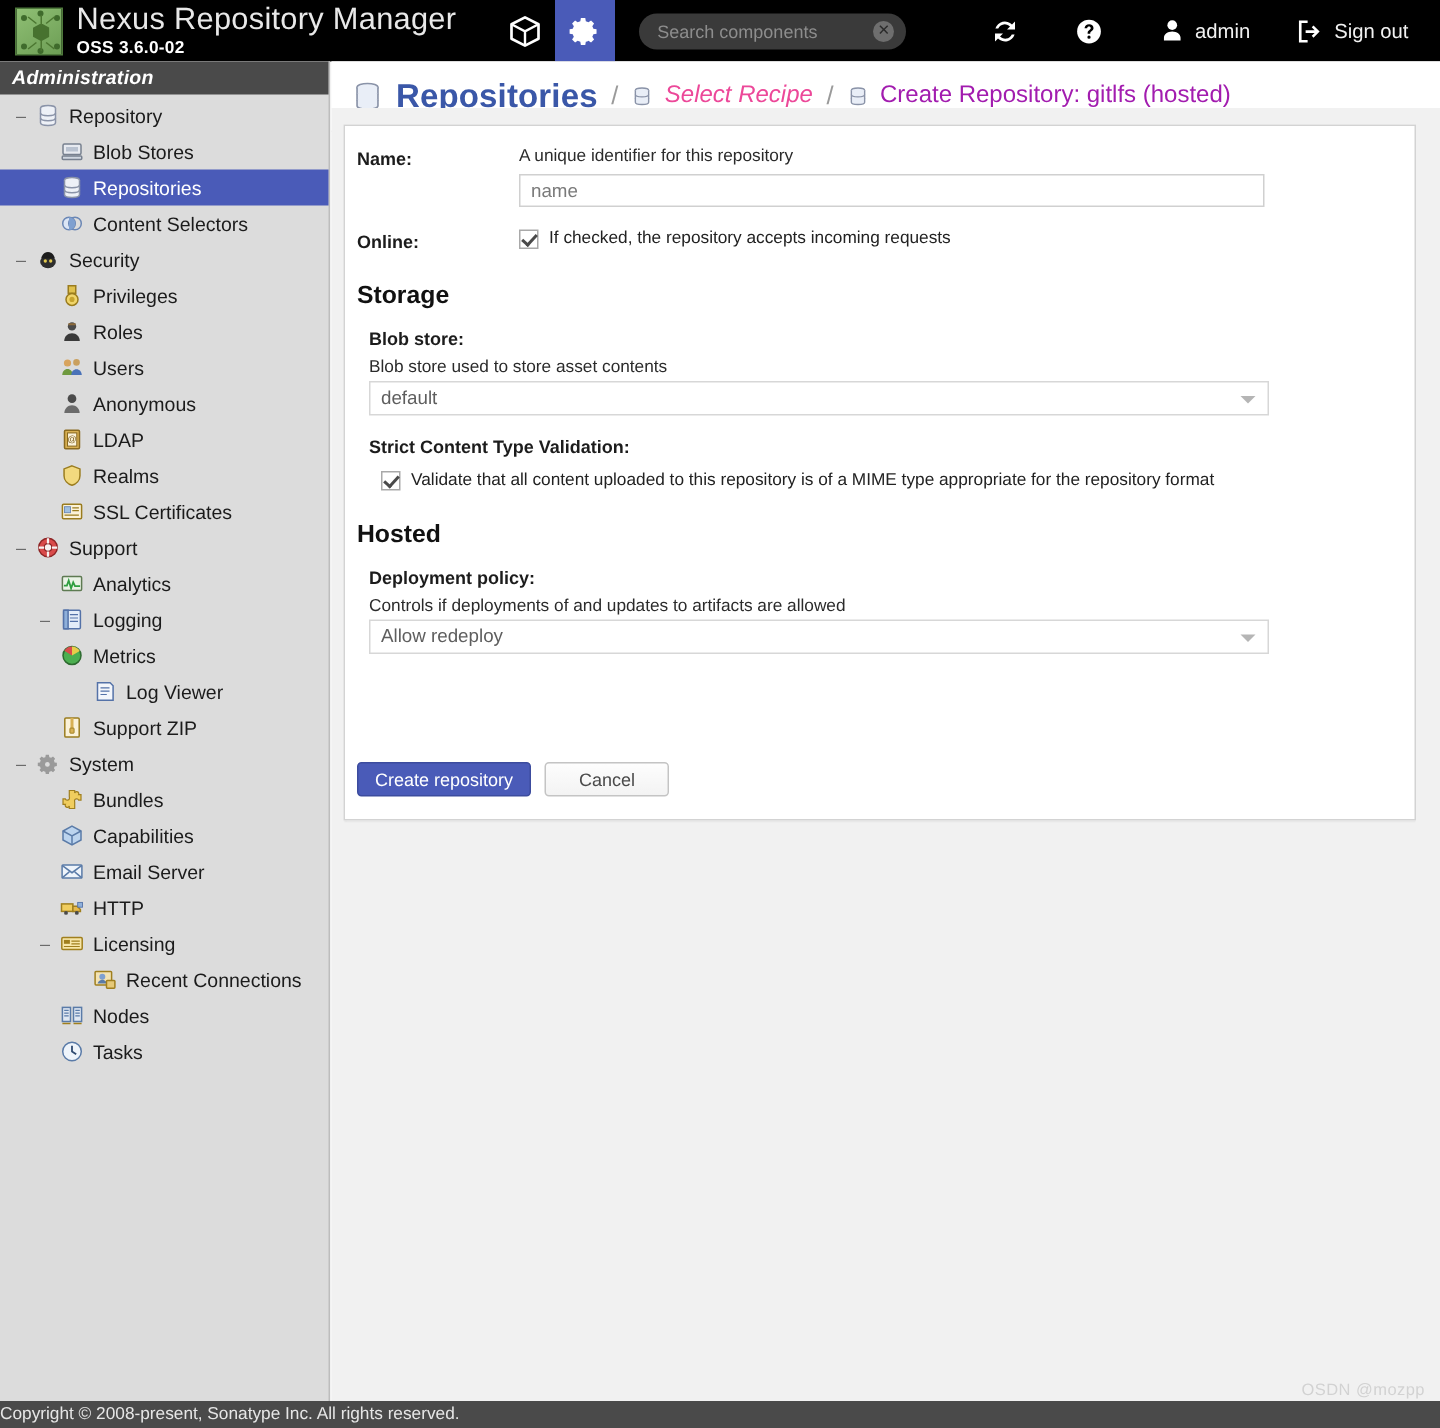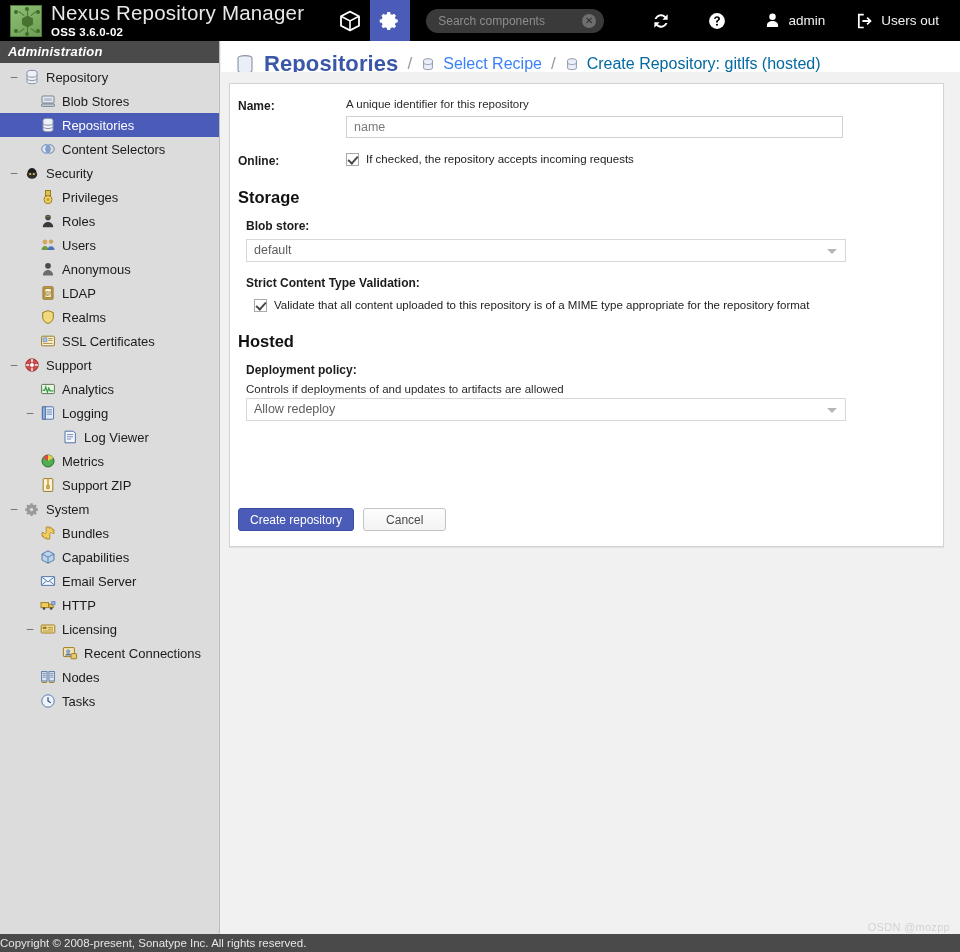--- a/index.html
+++ b/index.html
@@ -141,23 +141,23 @@
   #crumb-bar .c-ico { margin-right: 8px; flex: none; }
   #crumb-root {
     color: #3a57a8; font-size: 22px; font-weight: bold;
     letter-spacing: .1px; cursor: pointer;
   }
   .crumb-sep {
     color: #9a9a9a; font-size: 17px; margin: 0 9px;
     font-weight: 300;
   }
   .crumb-link {
-    color: #3b82f6; font-size: 16px; cursor: pointer;
-  }
-  .crumb-cur { color: #0369a1; font-size: 16px; }
+    color: #ec4899; font-size: 16px; cursor: pointer; font-style: italic;
+  }
+  .crumb-cur { color: #a21caf; font-size: 16px; }
   .crumb-piece { display: flex; align-items: center; }
   .crumb-piece .c-ico { margin-right: 5px; }
 
   #content-area {
     position: absolute; left: 0; top: 31px;
     width: 739px; height: 887px;
     background: #f1f1f1;
     padding: 11px 8px;
   }
   #form-panel {
@@ -328,21 +328,21 @@
         <path fill="#ffffff" d="M12 12.6c-3.9 0-7 2.4-7 5.3v2.3h14v-2.3c0-2.9-3.1-5.3-7-5.3z"></path>
       </svg>
       <span>admin</span>
     </div>
 
     <div class="hdr-btn">
       <svg width="20" height="20" viewBox="0 0 24 24">
         <path fill="none" stroke="#ffffff" stroke-width="2.1" d="M10.5 4.2H4.6v15.6h5.9"></path>
         <path fill="#ffffff" d="M15.2 7.1 13.8 8.6l2.3 2.3H8.9v2.2h7.2l-2.3 2.3 1.4 1.5 4.9-4.9z"></path>
       </svg>
-      <span>Users out</span>
+      <span>Sign out</span>
     </div>
   </div>
 </div>
 
 <div id="sidebar">
   <div id="admin-title">Administration</div>
   <div id="nav">
       <div class="nav-item lvl0">
         <span class="nav-toggle">–</span>
         <span class="nav-ico">
@@ -488,38 +488,38 @@
         <span class="nav-toggle">–</span>
         <span class="nav-ico">
           <svg class="ic" viewBox="0 0 16 16">
             <rect x="2.4" y="1.8" width="11.2" height="12.4" rx=".8" fill="#e3ecf8" stroke="#5472a8"></rect>
             <rect x="2.4" y="1.8" width="3" height="12.4" fill="#8fb0da" stroke="#5472a8"></rect>
             <path d="M6.6 4.8h5.4M6.6 7h5.4M6.6 9.2h5.4" stroke="#5472a8" stroke-width=".8"></path>
           </svg>
         </span>
         <span>Logging</span>
       </div>
-      <div class="nav-item lvl2">
-        <span class="nav-ico">
-          <svg class="ic" viewBox="0 0 16 16">
-            <path d="M3 2.2h8.4l2 2v9.6H3z" fill="#f3f6fb" stroke="#5472a8"></path>
-            <path d="M5 5.6h6M5 7.8h6M5 10h4.2" stroke="#5472a8" stroke-width=".8"></path>
-          </svg>
-        </span>
-        <span>Log Viewer</span>
-      </div>
       <div class="nav-item lvl1">
         <span class="nav-ico">
           <svg class="ic" viewBox="0 0 16 16">
             <circle cx="8" cy="8" r="6" fill="#4caf50" stroke="#2e6b30"></circle>
             <path d="M8 8V2a6 6 0 0 1 5.2 3z" fill="#e8cd4a"></path>
             <path d="M8 8 2.9 4.9A6 6 0 0 1 8 2z" fill="#d94b4b"></path>
           </svg>
         </span>
         <span>Metrics</span>
+      </div>
+      <div class="nav-item lvl2">
+        <span class="nav-ico">
+          <svg class="ic" viewBox="0 0 16 16">
+            <path d="M3 2.2h8.4l2 2v9.6H3z" fill="#f3f6fb" stroke="#5472a8"></path>
+            <path d="M5 5.6h6M5 7.8h6M5 10h4.2" stroke="#5472a8" stroke-width=".8"></path>
+          </svg>
+        </span>
+        <span>Log Viewer</span>
       </div>
       <div class="nav-item lvl1">
         <span class="nav-ico">
           <svg class="ic" viewBox="0 0 16 16">
             <rect x="3.2" y="1.6" width="9.6" height="12.8" rx=".8" fill="#fbf2d8" stroke="#9a7c1e"></rect>
             <rect x="7" y="1.6" width="2" height="7" fill="#d8b053"></rect>
             <rect x="6.6" y="8.4" width="2.8" height="3.4" rx=".4" fill="#d8b053" stroke="#9a7c1e" stroke-width=".6"></rect>
           </svg>
         </span>
         <span>Support ZIP</span>
@@ -666,20 +666,21 @@
           <div class="chk-line">
             <div class="chk checked"></div>
             <div class="chk-label">If checked, the repository accepts incoming requests</div>
           </div>
         </div>
       </div>
 
       <div class="sec-head">Storage</div>
 
       <div class="sub-label">Blob store:</div>
+      <div class="sub-help">Blob store used to store asset contents</div>
       <div class="combo">
         <span>default</span>
         <span class="arrow"></span>
       </div>
 
       <div class="sub-label" style="margin-top:14px">Strict Content Type Validation:</div>
       <div class="chk-row2 chk-line">
         <div class="chk checked"></div>
         <div class="chk-label">Validate that all content uploaded to this repository is of a MIME type appropriate for the repository format</div>
       </div>

